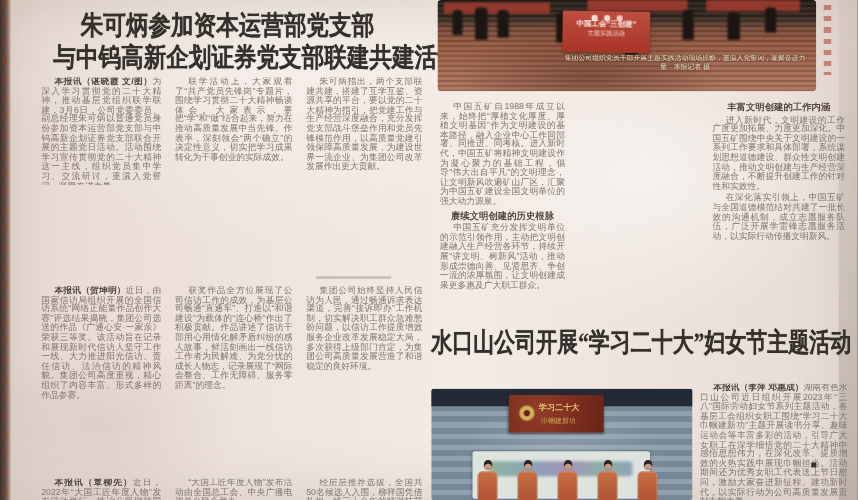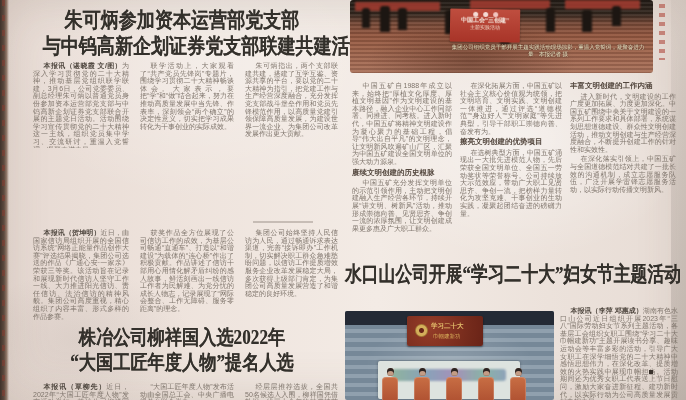--- a/index.html
+++ b/index.html
@@ -29,21 +29,21 @@
   .hl{position:absolute;text-align:center;}
   .hline{font-family:"Liberation Serif",serif;font-weight:700;color:#33302b;
     transform:scaleX(.86);transform-origin:50% 50%;line-height:1.24;
     letter-spacing:0;text-shadow:0 0 .6px rgba(51,48,43,.75);filter:blur(.2px);white-space:nowrap;}
   .hl-left .hline{transform-origin:0 50%;transform:scaleX(.80);text-align:left;}
   
   .bodycol{position:absolute;font-size:7px;line-height:7.6px;color:#7e746b;
     text-align:justify;overflow:hidden;filter:blur(.35px);}
   .bodycol p{margin:0 0 2px;text-indent:1.5em;}
   .byline{font-weight:700;color:#4e463e;}
-  .subhead{font-size:7.5px;font-weight:700;color:#54483f;text-align:left;
+  .subhead{font-size:7.5px;font-weight:700;color:#54483f;text-align:center;
     margin:3px 0 3px;text-indent:0;white-space:nowrap;}
   
   .marker{position:absolute;display:flex;align-items:center;gap:4px;}
   .marker .sq{width:9px;height:9px;background:#b23327;flex:0 0 auto;}
   .marker .lbl{font-size:11px;font-weight:700;color:#b23327;letter-spacing:1.5px;white-space:nowrap;filter:blur(.2px);}
   .marker .rule{flex:1;height:1px;background:linear-gradient(90deg,#b85248,#cc7d73);}
   .smudge{position:absolute;background:rgba(120,110,100,.35);filter:blur(.6px);}
   
   .photo-top{position:absolute;left:350px;top:0;width:303px;height:73px;border-radius:3px;overflow:hidden;
     background:
@@ -117,24 +117,20 @@
   <div class="bodycol" style="left:33px;top:229px;width:96px;height:92px">
     <p><span class="byline">本报讯（贺坤明）</span><span>近日，由国家信访局组织开展的全国信访系统“网络正能量作品创作大赛”评选结果揭晓，集团公司选送的作品《广通心安·一家亲》荣获三等奖。该活动旨在记录和展现新时代信访人坚守工作一线、大力推进阳光信访、责任信访、法治信访的精神风貌。集团公司高度重视，精心组织了内容丰富、形式多样的作品参赛。</span></p>
   </div>
   <div class="bodycol" style="left:140px;top:229px;width:94px;height:92px">
     <p>获奖作品全方位展现了公司信访工作的成效，为基层公司畅通“直通车”、打造以“和谐建设”为载体的“连心桥”作出了积极贡献。作品讲述了信访干部用心用情化解矛盾纠纷的感人故事，鲜活刻画出一线信访工作者为民解难、为党分忧的成长人物志，记录展现了“网际会整合、工作无障碍、服务零距离”的理念。</p>
   </div>
   <div class="bodycol" style="left:245px;top:229px;width:93px;height:96px">
     <p>集团公司始终坚持人民信访为人民，通过畅通诉求表达渠道，完善“接诉即办”工作机制，切实解决职工群众急难愁盼问题，以信访工作提质增效服务企业改革发展稳定大局，多次获得上级部门肯定，为集团公司高质量发展营造了和谐稳定的良好环境。</p>
   </div>
 
-  <div class="hl" style="left:20px;top:325px;width:324px">
-    <div class="hline" style="font-size:20px">株冶公司柳祥国入选2022年</div>
-    <div class="hline" style="font-size:20px">“大国工匠年度人物”提名人选</div>
-  </div>
 
   <div class="bodycol" style="left:33px;top:383px;width:96px;height:17px">
     <p><span class="byline">本报讯（覃柳先）</span><span>近日，2022年“大国工匠年度人物”发布活动举行，株冶公司柳祥国入选提名人选，成为湖南省。</span></p>
   </div>
   <div class="bodycol" style="left:140px;top:383px;width:94px;height:17px">
     <p>“大国工匠年度人物”发布活动由全国总工会、中央广播电视总台联合举办。</p>
   </div>
   <div class="bodycol" style="left:245px;top:383px;width:93px;height:17px">
     <p>经层层推荐选拔，全国共50名候选人入围，柳祥国凭借扎根一线三十余年的精湛技艺榜上有名。</p>
   </div>
@@ -161,25 +157,20 @@
       <div class="bl2">主题实践活动</div>
     </div>
     <div class="pcaption">集团公司组织党员干部开展主题实践活动现场掠影，重温入党誓词，凝聚奋进力量　本报记者 摄</div>
   </div>
 
   <div class="bodycol" style="left:352px;top:82px;width:100px;height:172px">
     <p>中国五矿自1988年成立以来，始终把“厚植文化厚度、厚植文明基因”作为文明建设的基本路径，融入企业中心工作同部署、同推进、同考核。进入新时代，中国五矿将精神文明建设作为凝心聚力的基础工程，倡导“伟大出自平凡”的文明理念，让文明新风吹遍矿山厂区，汇聚为中国五矿建设全国文明单位的强大动力源泉。</p>
     <div class="subhead">赓续文明创建的历史根脉</div>
     <p>中国五矿充分发挥文明单位的示范引领作用，主动把文明创建融入生产经营各环节，持续开展“讲文明、树新风”活动，推动形成崇德向善、见贤思齐、争创一流的浓厚氛围，让文明创建成果更多惠及广大职工群众。</p>
   </div>
-  <div class="bodycol" style="left:460px;top:82px;width:102px;height:172px">
-    <p>在深化拓展方面，中国五矿以社会主义核心价值观为统领，把文明培育、文明实践、文明创建一体推进，通过评选“道德模范”“身边好人”“文明家庭”等先进典型，引导干部职工崇德向善、奋发有为。</p>
-    <div class="subhead">擦亮文明创建的优势项目</div>
-    <p>在选树典型方面，中国五矿涌现出一大批先进模范人物，先后荣获全国文明单位、全国五一劳动奖状等荣誉称号。公司持续放大示范效应，带动广大职工见贤思齐、争创一流，把榜样力量转化为攻坚克难、干事创业的生动实践，凝聚起团结奋进的磅礴力量。</p>
-  </div>
   <div class="bodycol" style="left:570px;top:82px;width:106px;height:172px">
     <div class="subhead" style="margin-top:0">丰富文明创建的工作内涵</div>
     <p>进入新时代，文明建设的工作广度更加拓展、力度更加深化。中国五矿围绕中央关于文明建设的一系列工作要求和具体部署，系统谋划思想道德建设、群众性文明创建活动，推动文明创建与生产经营深度融合，不断提升创建工作的针对性和实效性。</p>
     <p>在深化落实引领上，中国五矿与全国道德模范结对共建了一批长效的沟通机制，成立志愿服务队伍，广泛开展学雷锋志愿服务活动，以实际行动传播文明新风。</p>
   </div>
 
   <div class="hl hl-left" style="left:345px;top:261px;width:335px;text-align:left">
     <div class="hline" style="font-size:21px">水口山公司开展“学习二十大”妇女节主题活动</div>
   </div>
 

